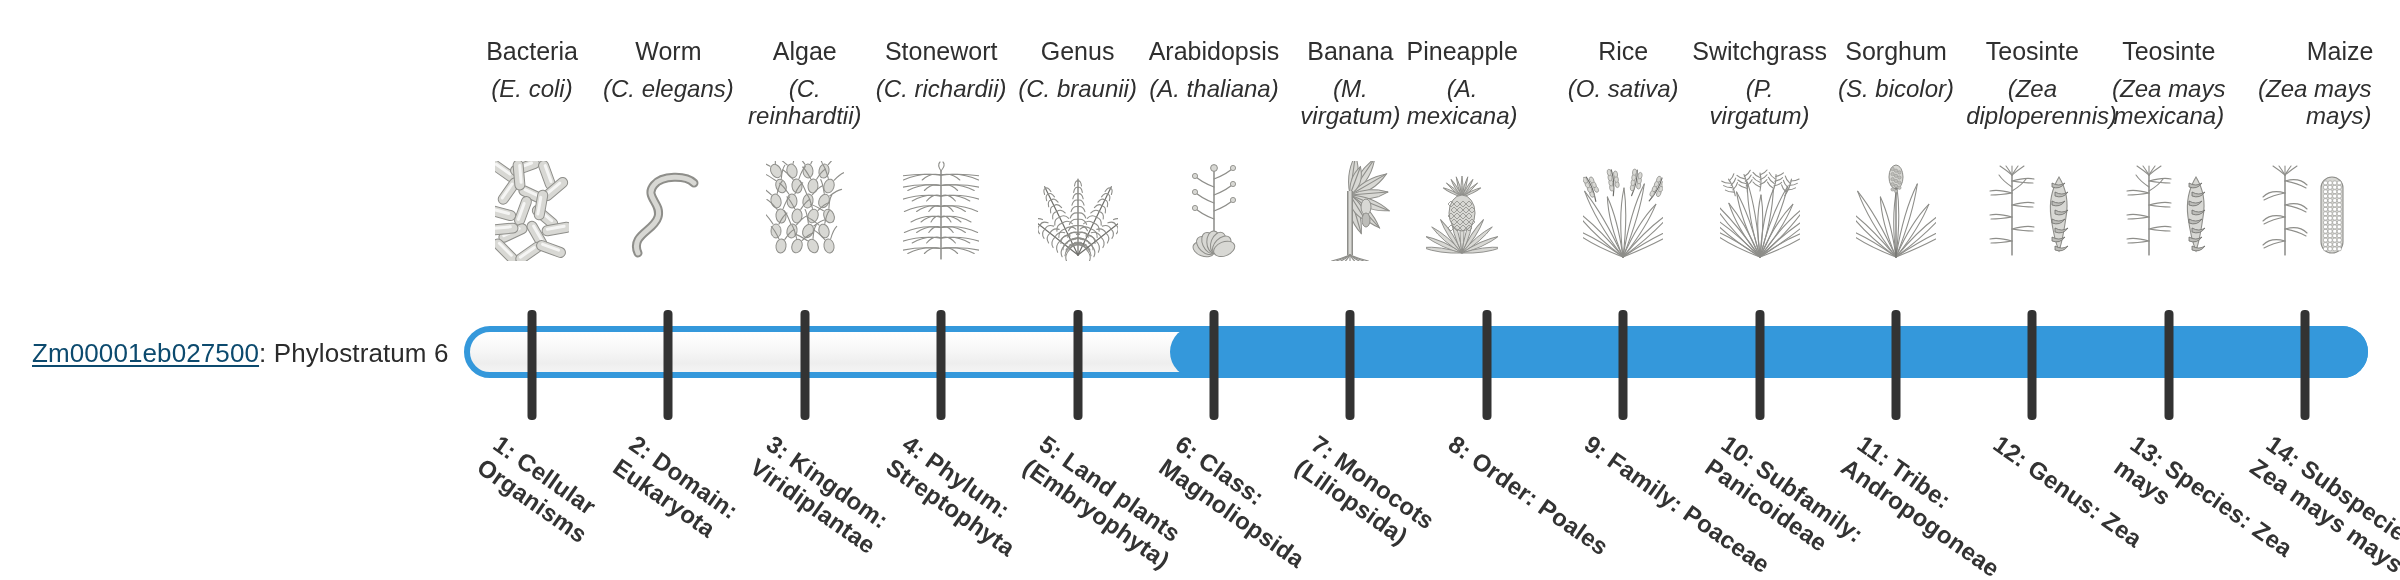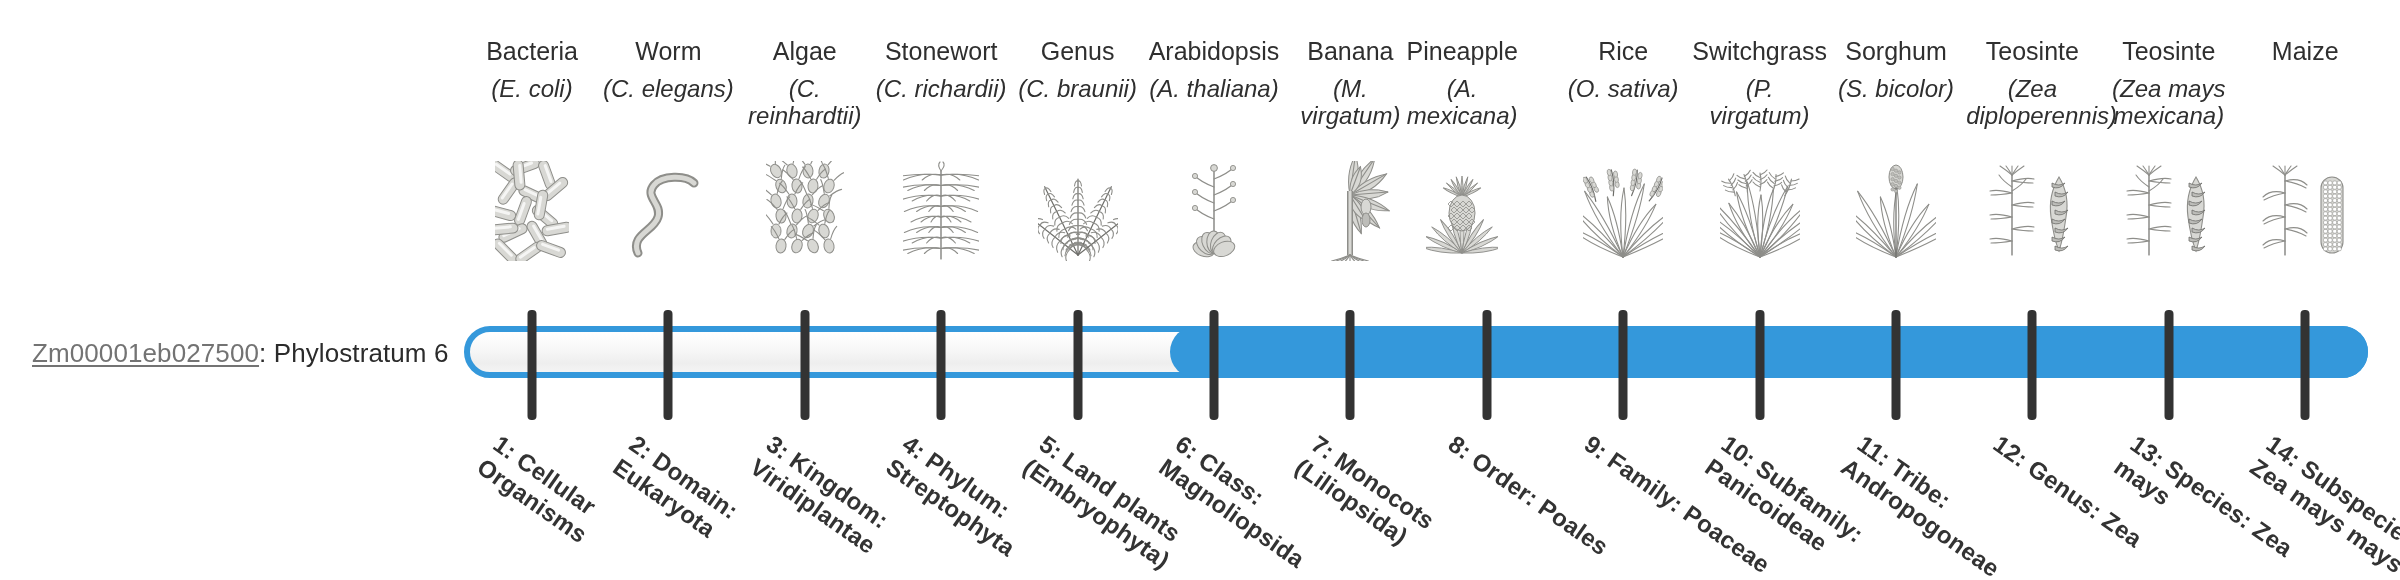--- a/index.html
+++ b/index.html
@@ -25,21 +25,21 @@
   #gene-label {
     position: absolute;
     left: 32px;
     top: 338px;
     font-size: 26px;
     color: #2b2b2b;
     white-space: nowrap;
     letter-spacing: 0.1px;
   }
   #gene-label .gene-id {
-    color: #737373;
+    color: #0c4a6e;
     text-decoration: underline;
     text-underline-offset: 3px;
   }
 
   
   #species-row {
     position: absolute;
     left: 464px;
     top: 0px;
     width: 1872px;
@@ -1075,22 +1075,23 @@
             <path d="M69 31 q 7 4 13 0 q -5 7 -13 4 Z" fill="#bdbdb9" stroke="#6d6d69" stroke-width="0.8"></path>
             <path d="M66 40 q 7 4 13 0 q -5 7 -13 4 Z" fill="#bdbdb9" stroke="#6d6d69" stroke-width="0.8"></path>
             <path d="M69 49 q 7 4 13 0 q -5 7 -13 4 Z" fill="#bdbdb9" stroke="#6d6d69" stroke-width="0.8"></path>
             <path d="M66 58 q 7 4 13 0 q -5 7 -13 4 Z" fill="#bdbdb9" stroke="#6d6d69" stroke-width="0.8"></path>
             <path d="M69 67 q 7 4 13 0 q -5 7 -13 4 Z" fill="#bdbdb9" stroke="#6d6d69" stroke-width="0.8"></path>
             <path d="M66 76 q 7 4 13 0 q -5 7 -13 4 Z" fill="#bdbdb9" stroke="#6d6d69" stroke-width="0.8"></path>
             <path d="M69 85 q 7 4 13 0 q -5 7 -13 4 Z" fill="#bdbdb9" stroke="#6d6d69" stroke-width="0.8"></path>
           </svg>
         </div>
       </div>
-      <div class="species-col" style="left: 1773px; width: 136.4px;">
+      <div class="species-col" style="left: 1773px; width: 136.4px; text-align: right;">
         <div class="common-name">Maize</div>
+        <div class="latin-name">(Zea mays mays)</div>
         <div class="art-box">
           <svg width="92" height="100" viewBox="0 0 92 100">
             <path d="M26 94 L26 14" style="fill:none;stroke:#6d6d69;stroke-width:1.2;stroke-linecap:round"></path>
             <path d="M26 80 q -14 -4 -22 4" style="fill:none;stroke:#8e8e8a;stroke-width:1.1;stroke-linecap:round"></path>
                 <path d="M26 80 q -12 2 -21 7" style="fill:none;stroke:#8e8e8a;stroke-width:1.1;stroke-linecap:round"></path>
             <path d="M26 68 q 14 -4 22 4" style="fill:none;stroke:#8e8e8a;stroke-width:1.1;stroke-linecap:round"></path>
                 <path d="M26 68 q 12 2 21 7" style="fill:none;stroke:#8e8e8a;stroke-width:1.1;stroke-linecap:round"></path>
             <path d="M26 56 q -14 -4 -22 4" style="fill:none;stroke:#8e8e8a;stroke-width:1.1;stroke-linecap:round"></path>
                 <path d="M26 56 q -12 2 -21 7" style="fill:none;stroke:#8e8e8a;stroke-width:1.1;stroke-linecap:round"></path>
             <path d="M26 44 q 14 -4 22 4" style="fill:none;stroke:#8e8e8a;stroke-width:1.1;stroke-linecap:round"></path>

